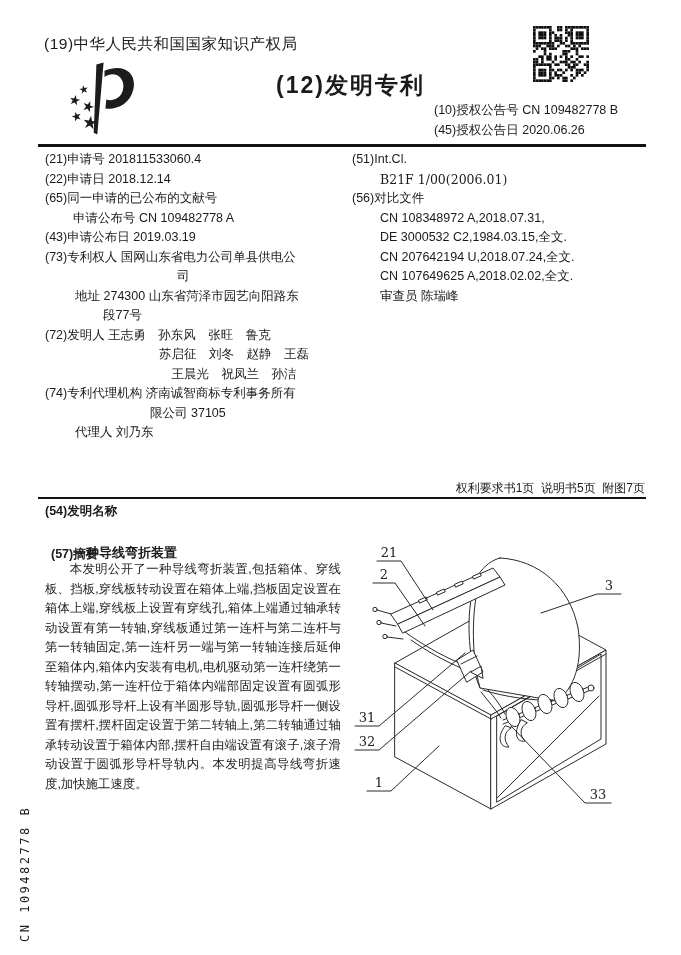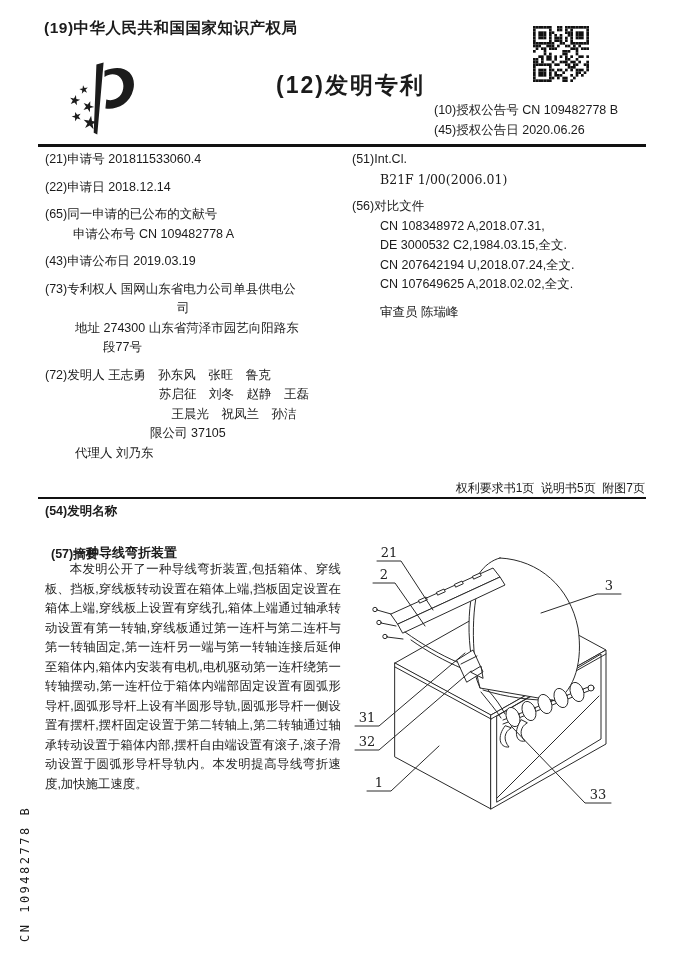--- a/index.html
+++ b/index.html
@@ -1,26 +1,26 @@
 <!DOCTYPE html>
 <html><head>
 <meta charset="utf-8">
 <style>
   html,body{margin:0;padding:0;background:#ffffff;}
   body{font-family:"Liberation Sans","DejaVu Sans",sans-serif;color:#1b1b1b;}
   .page{position:relative;width:681px;height:955px;background:#fff;overflow:hidden;outline:1px solid #d9d9d9;}
   .abs{position:absolute;}
   .nowrap{white-space:nowrap;}
-  .office{left:44px;top:18px;font-size:15.5px;font-weight:700;letter-spacing:.5px;}
+  .office{left:44px;top:34px;font-size:15.5px;font-weight:400;letter-spacing:.5px;}
   .doctype{left:20px;top:70px;width:661px;text-align:center;font-size:23px;font-weight:700;letter-spacing:2px;}
   .publine{left:434px;font-size:12.5px;font-weight:500;white-space:nowrap;}
   .rule{background:#111;}
   .col{font-size:12.5px;}
   .col-line{line-height:19.5px;min-height:19.5px;white-space:nowrap;}
-  .g{margin-top:8px;}
+  .g{}
   .ind-a{padding-left:28px;}
   .ind-si{padding-left:132px;}
   .ind-addr{padding-left:30px;}
   .ind-duan{padding-left:58px;}
   .ind-inv{padding-left:76px;text-align:center;}
   .ind-agency{padding-left:105px;}
   .ipc{font-family:"DejaVu Serif",serif;}
   .pages{font-size:12px;white-space:pre;}
   .seclabel{font-size:12.5px;font-weight:700;}
   .invtitle{font-size:13px;font-weight:700;}
@@ -296,20 +296,21 @@
     <div class="col-line g">(65)同一申请的已公布的文献号</div>
     <div class="col-line ind-a">申请公布号 CN 109482778 A</div>
     <div class="col-line g">(43)申请公布日 2019.03.19</div>
     <div class="col-line g">(73)专利权人 国网山东省电力公司单县供电公</div>
     <div class="col-line ind-si">司</div>
     <div class="col-line ind-addr">地址 274300 山东省菏泽市园艺向阳路东</div>
     <div class="col-line ind-duan">段77号</div>
     <div class="col-line g">(72)发明人 王志勇　孙东风　张旺　鲁克</div>
     <div class="col-line ind-inv">苏启征　刘冬　赵静　王磊</div>
     <div class="col-line ind-inv">王晨光　祝凤兰　孙洁</div>
+    <div class="col-line g">(74)专利代理机构 济南诚智商标专利事务所有</div>
     <div class="col-line ind-agency">限公司 37105</div>
     <div class="col-line ind-addr">代理人 刘乃东</div>
   </div>
 
   <div class="abs col" style="left:352px;top:150px;width:300px;">
     <div class="col-line">(51)Int.Cl.</div>
     <div class="col-line ind-a ipc">B21F 1/00(2006.01)</div>
     <div class="col-line g">(56)对比文件</div>
     <div class="col-line ind-a">CN 108348972 A,2018.07.31,</div>
     <div class="col-line ind-a">DE 3000532 C2,1984.03.15,全文.</div>

